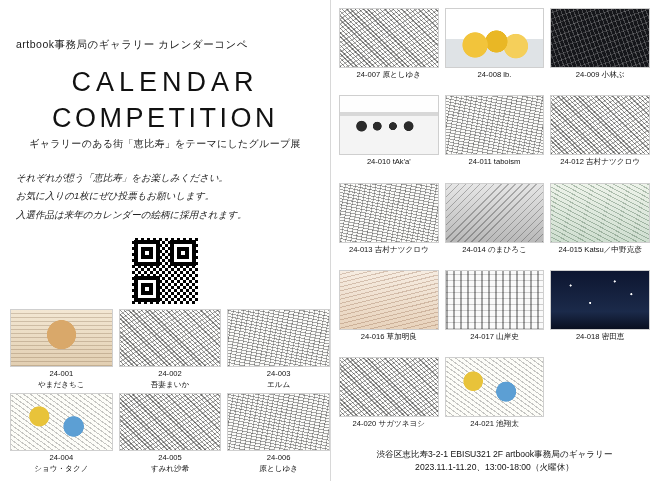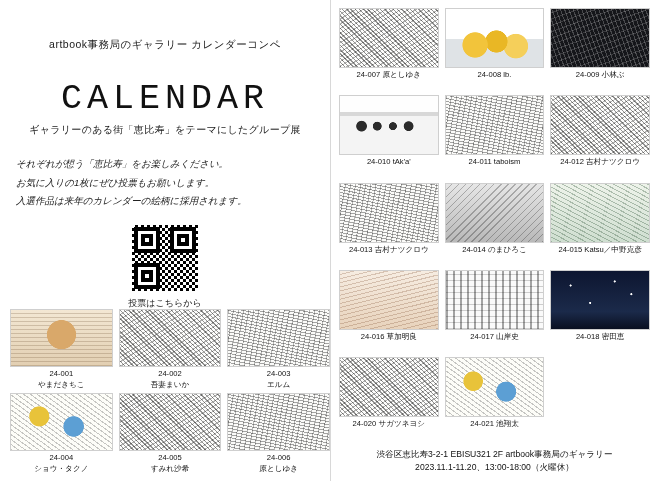--- a/index.html
+++ b/index.html
@@ -24,31 +24,30 @@
   
   .left {
     position: relative;
     width: 330px;
     height: 481px;
     box-sizing: border-box;
     padding: 14px 16px 8px 16px;
     background: #ffffff;
   }
   .subhead {
-    text-align: center;
     font-size: 10.5px;
     letter-spacing: 0.5px;
     color: #1a1a1a;
     margin-top: 24px;
-    margin-bottom: 24px;
+    margin-bottom: 12px;
   }
   .title-main {
     text-align: center;
-    font-family: Liberation Mono, monospace;
-    font-size: 35px;
+    font-family: Liberation Sans, sans-serif;
+    font-size: 27px;
     letter-spacing: 5px;
     font-weight: 400;
     color: #111;
     line-height: 1.35;
   }
   .title-main .l2 {
     display: block;
     letter-spacing: 3.5px;
   }
   .tagline {
@@ -260,20 +259,21 @@
 <body>
 
 <div class="page">
 
   <div class="left">
 
     <div class="subhead">artbook事務局のギャラリー カレンダーコンペ</div>
 
     <div class="title-main">
       <span>CALENDAR</span>
+      <span class="l2">COMPETITION</span>
     </div>
 
     <div class="tagline">ギャラリーのある街「恵比寿」をテーマにしたグループ展</div>
 
     <div class="body-lines">
       <div>それぞれが想う「恵比寿」をお楽しみください。</div>
       <div>お気に入りの1枚にぜひ投票もお願いします。</div>
       <div>入選作品は来年のカレンダーの絵柄に採用されます。</div>
     </div>
 

